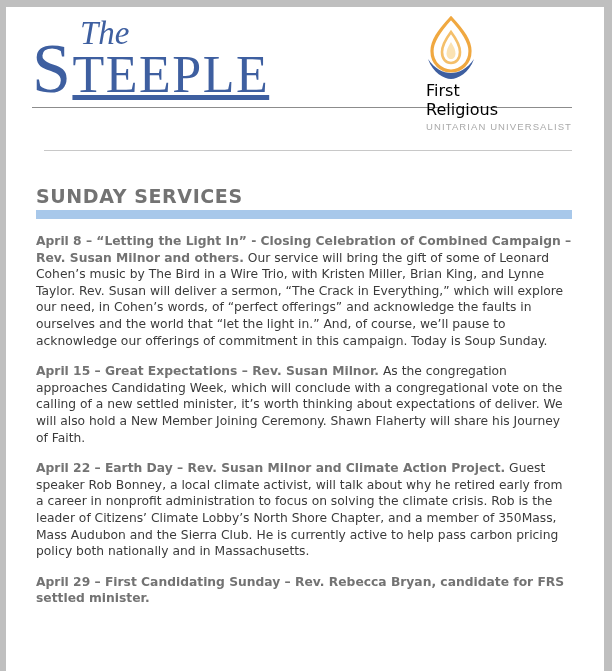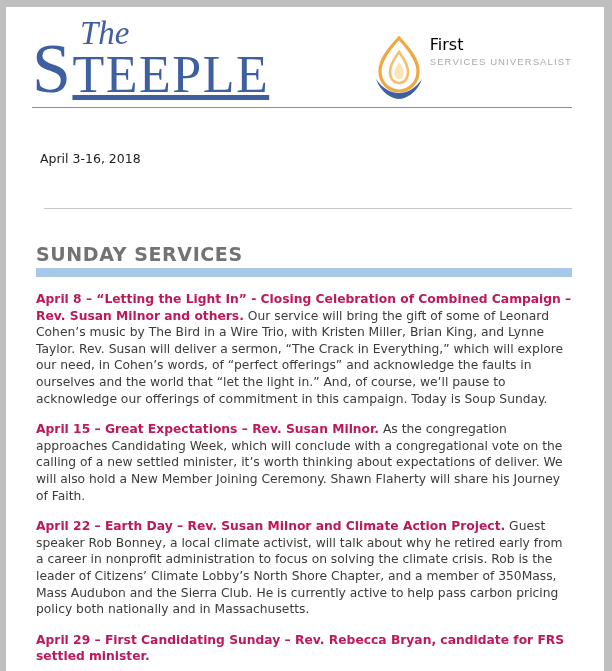--- a/index.html
+++ b/index.html
@@ -67,22 +67,23 @@
   }
   .wordmark .steeple .rest {
     font-size: 52px;
     text-decoration: underline;
   }
 
   
   .frs-logo {
     display: flex;
     align-items: flex-start;
-    margin-top: 28px;
+    margin-top: 8px;
     margin-right: 14px;
+    flex-direction: column;
   }
   .chalice {
     width: 50px;
     height: 66px;
     flex: 0 0 auto;
     margin-right: 6px;
   }
   .frs-tag {
     margin-top: 2px;
     font-family: "Liberation Sans", sans-serif;
@@ -135,21 +136,21 @@
     padding: 14px 14px 0 6px;
   }
   p.entry {
     font-family: "DejaVu Sans", sans-serif;
     font-size: 12.3px;
     line-height: 16.6px;
     color: #3b3b3b;
     margin: 0 0 14px 0;
     text-align: left;
   }
-  p.entry b { color: #be185d; font-weight: bold; }
+  p.entry b { color: #737373; font-weight: bold; }
 </style>
 </head>
 <body>
 
 <div class="page">
   <div class="inner">
 
     <div class="masthead">
 
       <div class="wordmark">
@@ -159,28 +160,28 @@
 
       <div class="frs-logo">
         <svg class="chalice" viewBox="0 0 50 66" aria-hidden="true">
           <path d="M25 3 C37 16 44 26 44 36 C44 48 35 56 25 56 C15 56 6 48 6 36 C6 26 13 16 25 3 Z" fill="none" stroke="#f0a840" stroke-width="3.2"></path>
           <path d="M25 17 C31 25 34 31 34 37 C34 44 30 48 25 48 C20 48 16 44 16 37 C16 31 19 25 25 17 Z" fill="none" stroke="#f4bf6a" stroke-width="2.6"></path>
           <path d="M25 27 C28 32 29.5 35 29.5 38.5 C29.5 42 27.5 44 25 44 C22.5 44 20.5 42 20.5 38.5 C20.5 35 22 32 25 27 Z" fill="#fbe3b4"></path>
           <path d="M2 44 C7 58 18 64 25 64 C32 64 43 58 48 44 C41 54 33 58 25 58 C17 58 9 54 2 44 Z" fill="#3e5fa0"></path>
         </svg>
         <div>
           <div class="line">First</div>
-          <div class="frs-tag">SERVICES UNIVERSALIST</div>
+          <div class="line">Religious</div>
+          <div class="frs-tag">UNITARIAN UNIVERSALIST</div>
         </div>
       </div>
     </div>
 
     <div class="rule-dark"></div>
 
-    <div class="issue-date">April 3-16, 2018</div>
 
     <div class="spacer-before-rule"></div>
     <div class="rule-light"></div>
 
     <div class="section">
       <div class="section-title">SUNDAY SERVICES</div>
       <div class="section-bar"></div>
     </div>
 
     <div class="body-wrap">

